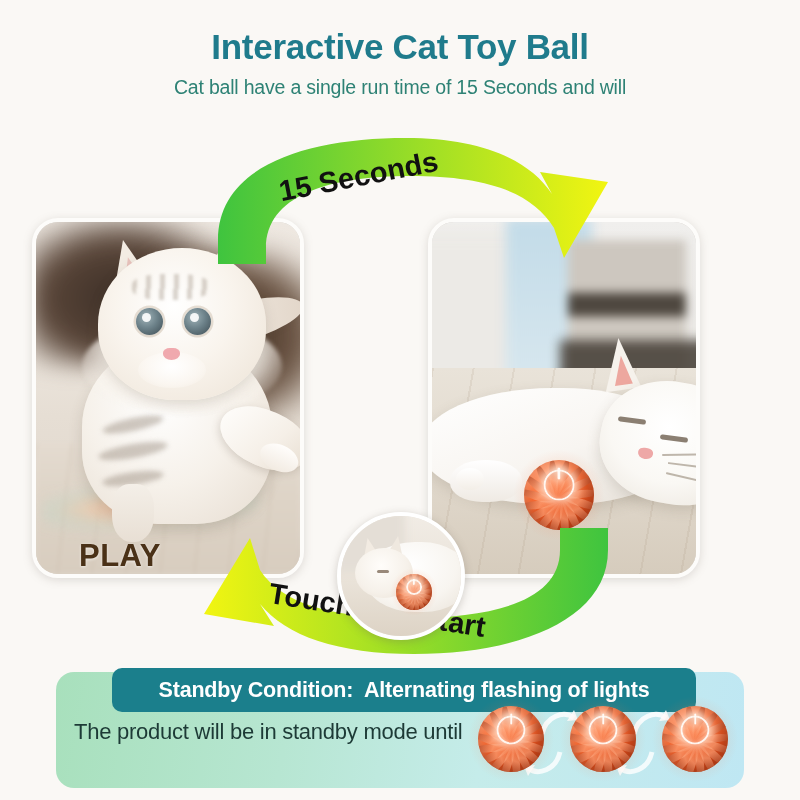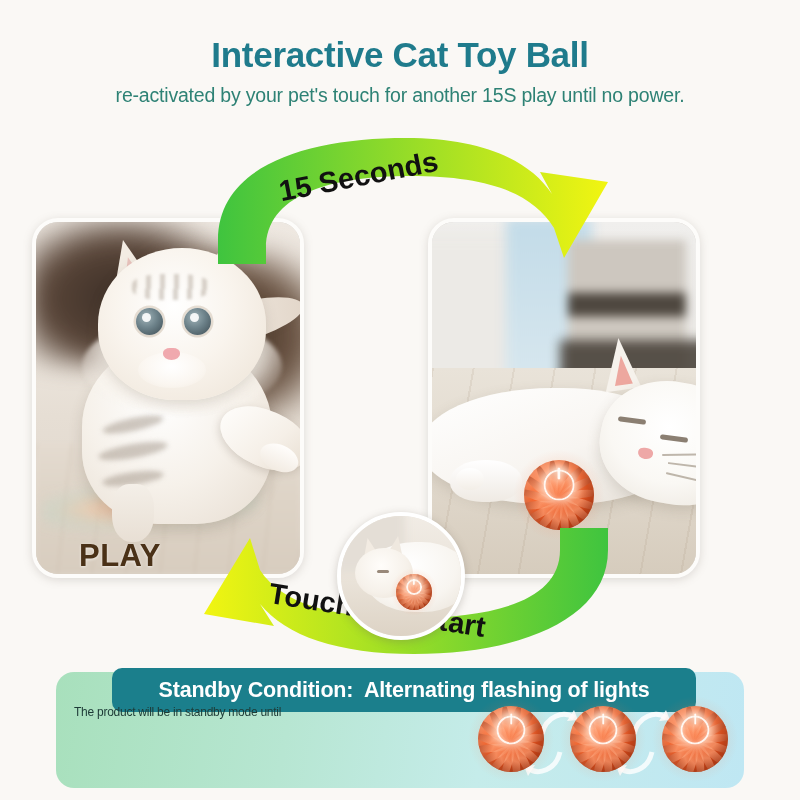--- a/index.html
+++ b/index.html
@@ -5,21 +5,21 @@
   * { margin:0; padding:0; box-sizing:border-box; }
   html,body { width:800px; height:800px; }
   body {
     font-family:"Liberation Sans", sans-serif;
     background:#faf8f5;
     position:relative;
     overflow:hidden;
   }
 
   
-  #header { position:absolute; top:0; left:0; width:800px; padding-top:36px; text-align:center; }
+  #header { position:absolute; top:0; left:0; width:800px; padding-top:28px; text-align:center; }
   #title {
     font-size:35px; font-weight:bold; color:#1f7b8c;
     letter-spacing:-0.3px; line-height:1.1;
   }
   .sub-line {
     font-size:19.5px; color:#2e8275; line-height:1.32;
     letter-spacing:-0.2px;
   }
   #sub { margin-top:8px; }
 
@@ -347,37 +347,37 @@
   #standby-banner {
     position:absolute; left:56px; top:-4px; width:584px; height:44px;
     background:#1b7f8c; border-radius:10px;
     display:flex; align-items:center; justify-content:center;
   }
   #standby-banner-text {
     color:#ffffff; font-size:21.5px; font-weight:bold; letter-spacing:-0.2px;
     white-space:pre;
   }
   #standby-desc {
-    position:absolute; left:18px; top:33px; width:420px;
-    font-size:12px; color:#1d3a36; line-height:1.33; letter-spacing:-0.25px;
+    position:absolute; left:18px; top:45px; width:420px;
+    font-size:22px; color:#1d3a36; line-height:1.33; letter-spacing:-0.25px;
   }
   #standby-balls { position:absolute; right:14px; top:26px; width:252px; height:82px; }
   .sb-ball { position:absolute; top:8px; width:66px; height:66px; }
   .sb1 { left:0; } .sb2 { left:92px; } .sb3 { left:184px; }
   .sb-arrow { position:absolute; width:40px; height:40px; }
   .sba1 { left:60px; top:6px; } .sba2 { left:152px; top:6px; }
   .sba-lo1 { left:46px; top:44px; } .sba-lo2 { left:138px; top:44px; }
 </style>
 </head>
 <body>
 
 <div id="header">
   <div id="title">Interactive Cat Toy Ball</div>
   <div id="sub">
-    <div class="sub-line">re-activated by your pet's touch for another 15S play until no power.</div>
+    <div class="sub-line">Cat ball have a single run time of 15 Seconds and will</div>
   </div>
 </div>
 
 <div class="panel" id="panel-play">
   <div class="photo">
     <div class="bg-left"></div>
     <div class="blur-dark-l"></div>
     <div class="blur-dark-r"></div>
     <div class="floor-l"></div>
     <div class="rainbow"></div>

